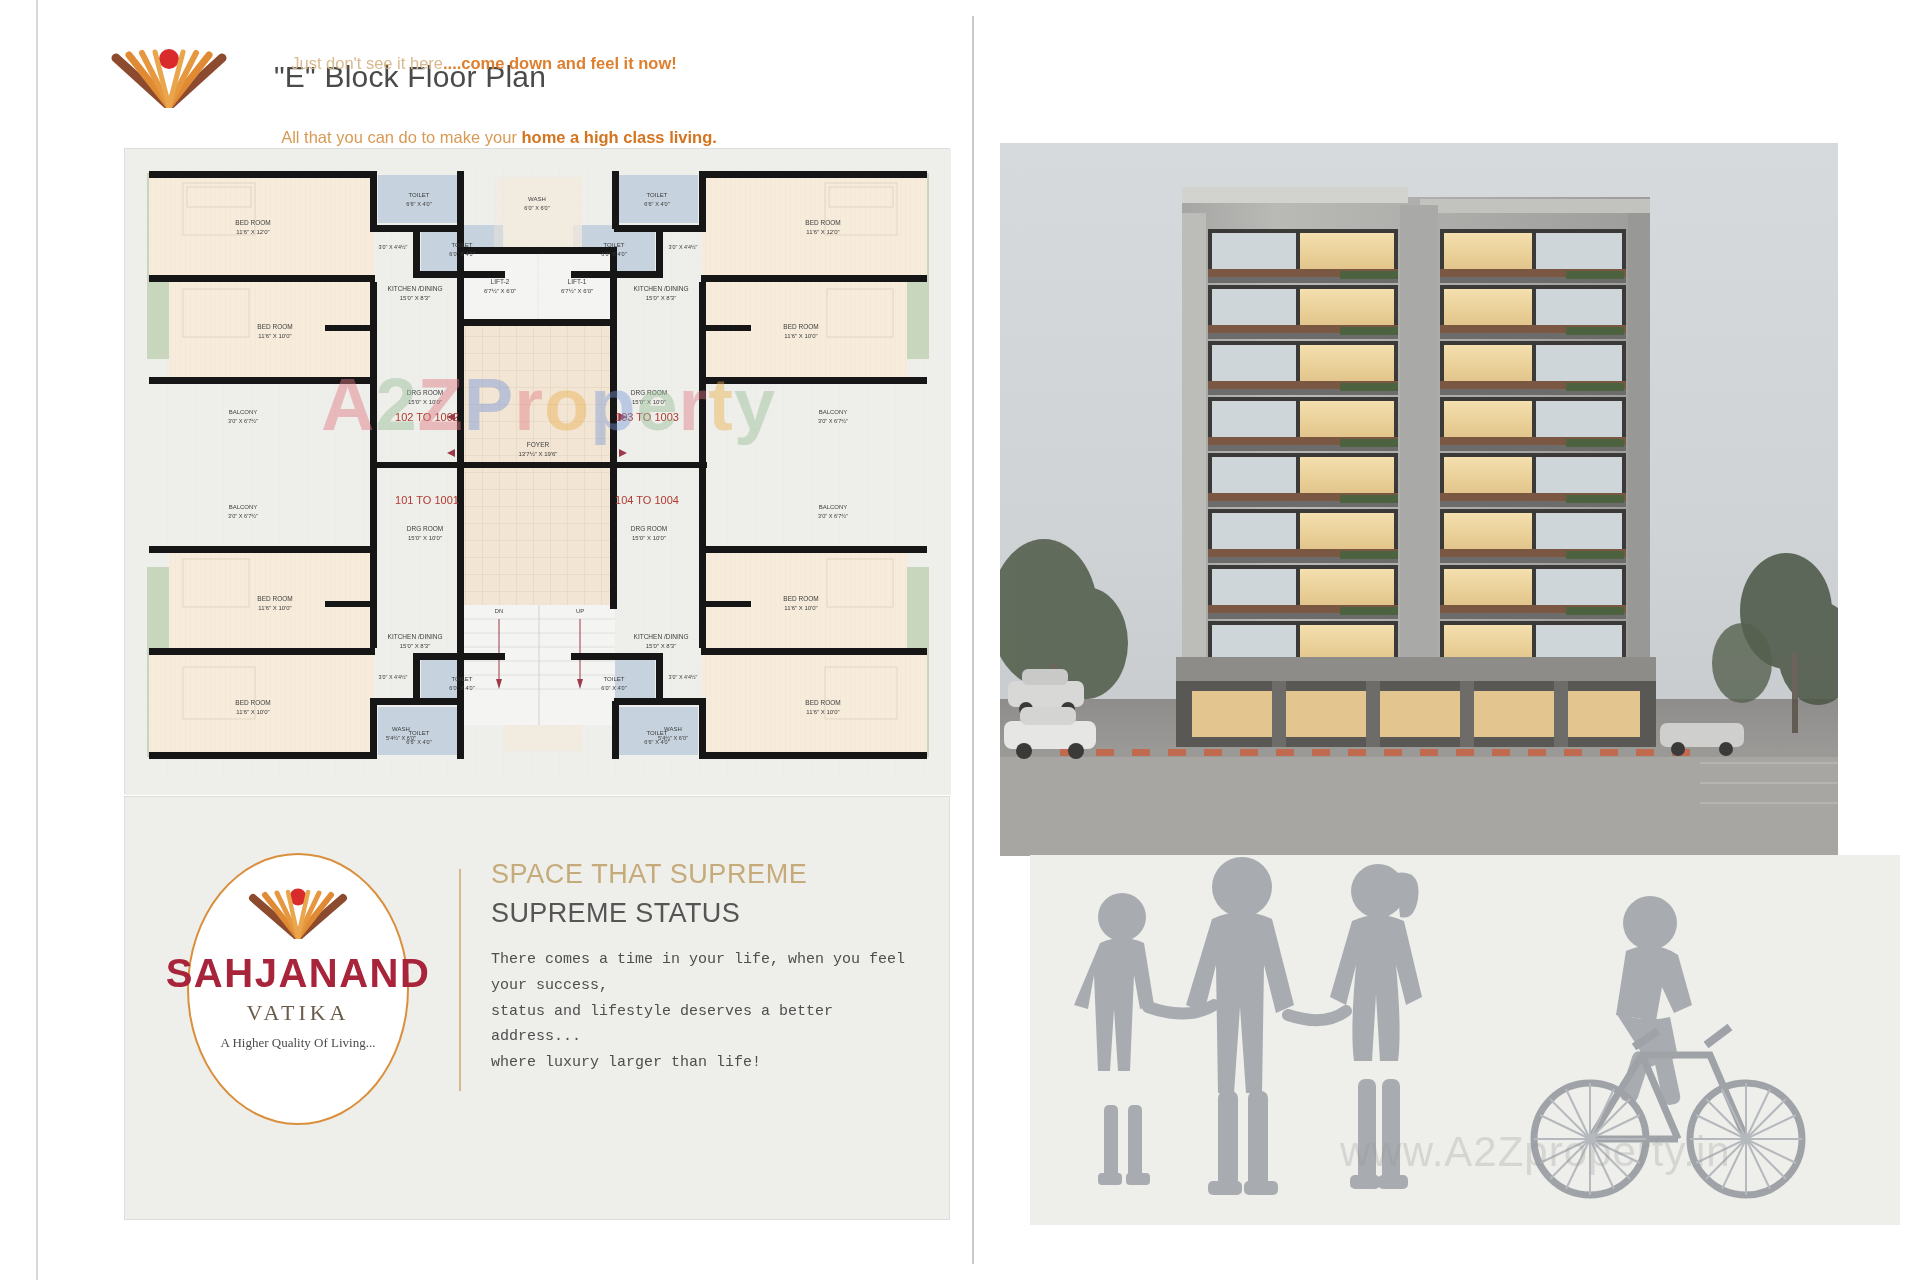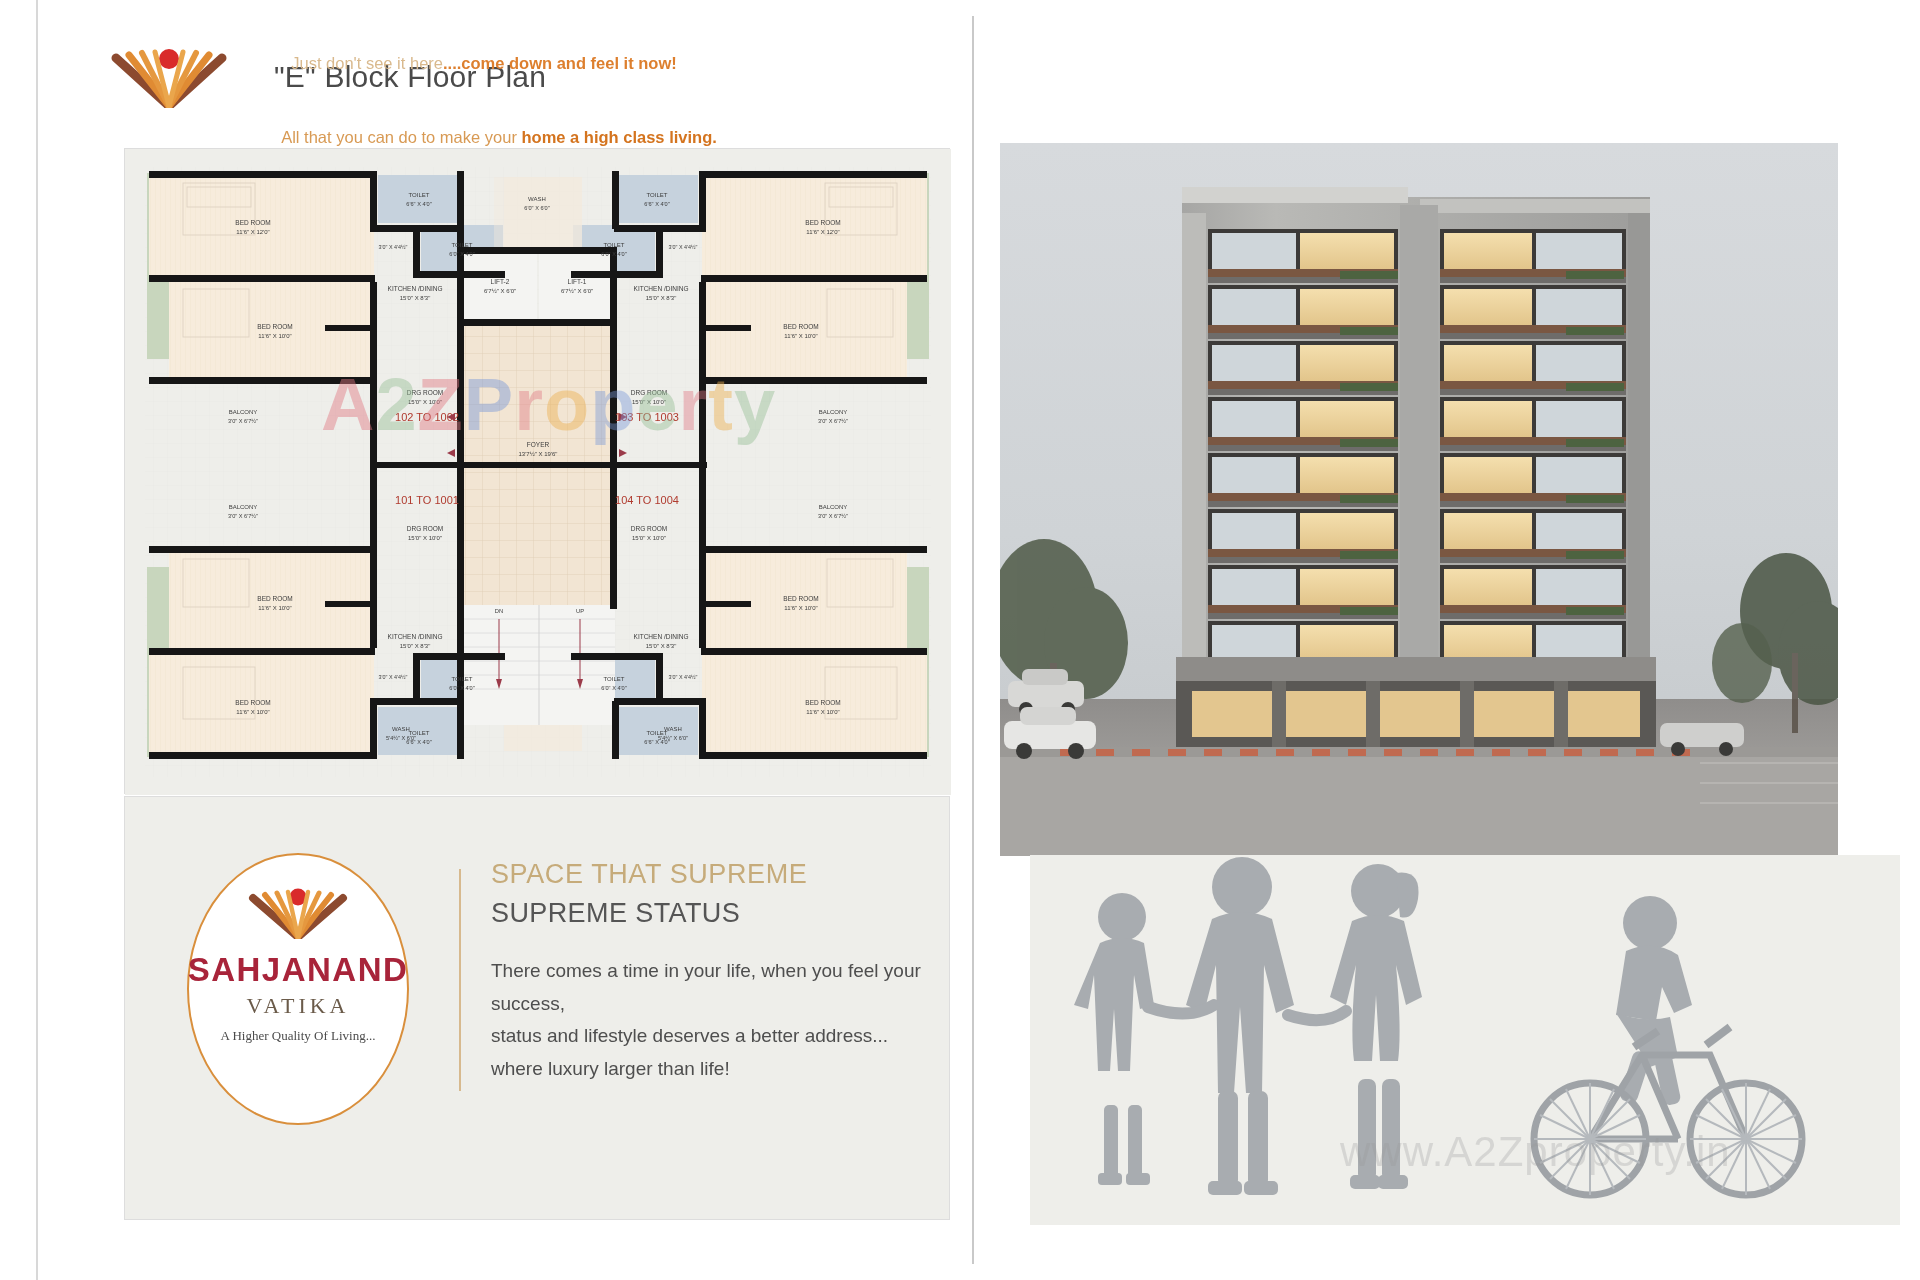--- a/index.html
+++ b/index.html
@@ -58,21 +58,21 @@
     border: 2px solid #d98f3c;
     border-radius: 50%;
     background: #ffffff;
     display: flex; flex-direction: column;
     align-items: center; justify-content: flex-start;
     padding-top: 30px;
   }
   .badge-fan { width: 118px; height: 54px; }
   .badge-name {
     font-family: "Liberation Sans", sans-serif;
-    font-size: 33px; font-weight: 700; letter-spacing: 1.5px;
+    font-size: 40px; font-weight: 700; letter-spacing: 1.5px;
     color: #a8243a; margin-top: 12px;
   }
   .badge-sub {
     font-family: "Liberation Serif", serif;
     font-size: 22px; letter-spacing: 4px; color: #6b5b4a; margin-top: 4px;
   }
   .badge-tag {
     font-family: "Liberation Serif", serif;
     font-size: 13px; color: #4a4a4a; margin-top: 9px; font-style: normal;
   }
@@ -81,21 +81,21 @@
     width: 1.6px; height: 222px; background: #d7b98e;
   }
   .copy { position: absolute; left: 366px; top: 62px; width: 430px; }
   .copy-h1 {
     font-size: 27px; color: #c6ab7a; letter-spacing: .6px; font-weight: 400;
   }
   .copy-h2 {
     font-size: 27px; color: #555555; letter-spacing: .4px; font-weight: 400; margin-top: 8px;
   }
   .copy-body {
-    margin-top: 26px; font-size: 19px; line-height: 1.72; color: #4e4e4e;
+    margin-top: 18px; font-size: 15px; line-height: 1.72; color: #4e4e4e; font-family: Liberation Mono, monospace;
   }
 
   
   .right-page { position: absolute; left: 974px; top: 0; width: 946px; height: 1280px; }
   .tag1 {
     position: absolute; left: 104px; top: 54px; width: 760px;
     text-align: center; font-size: 16.5px; color: #d9b98d;
   }
   .tag1 b { color: #dd7f2e; font-weight: 700; }
   .tag2 {

